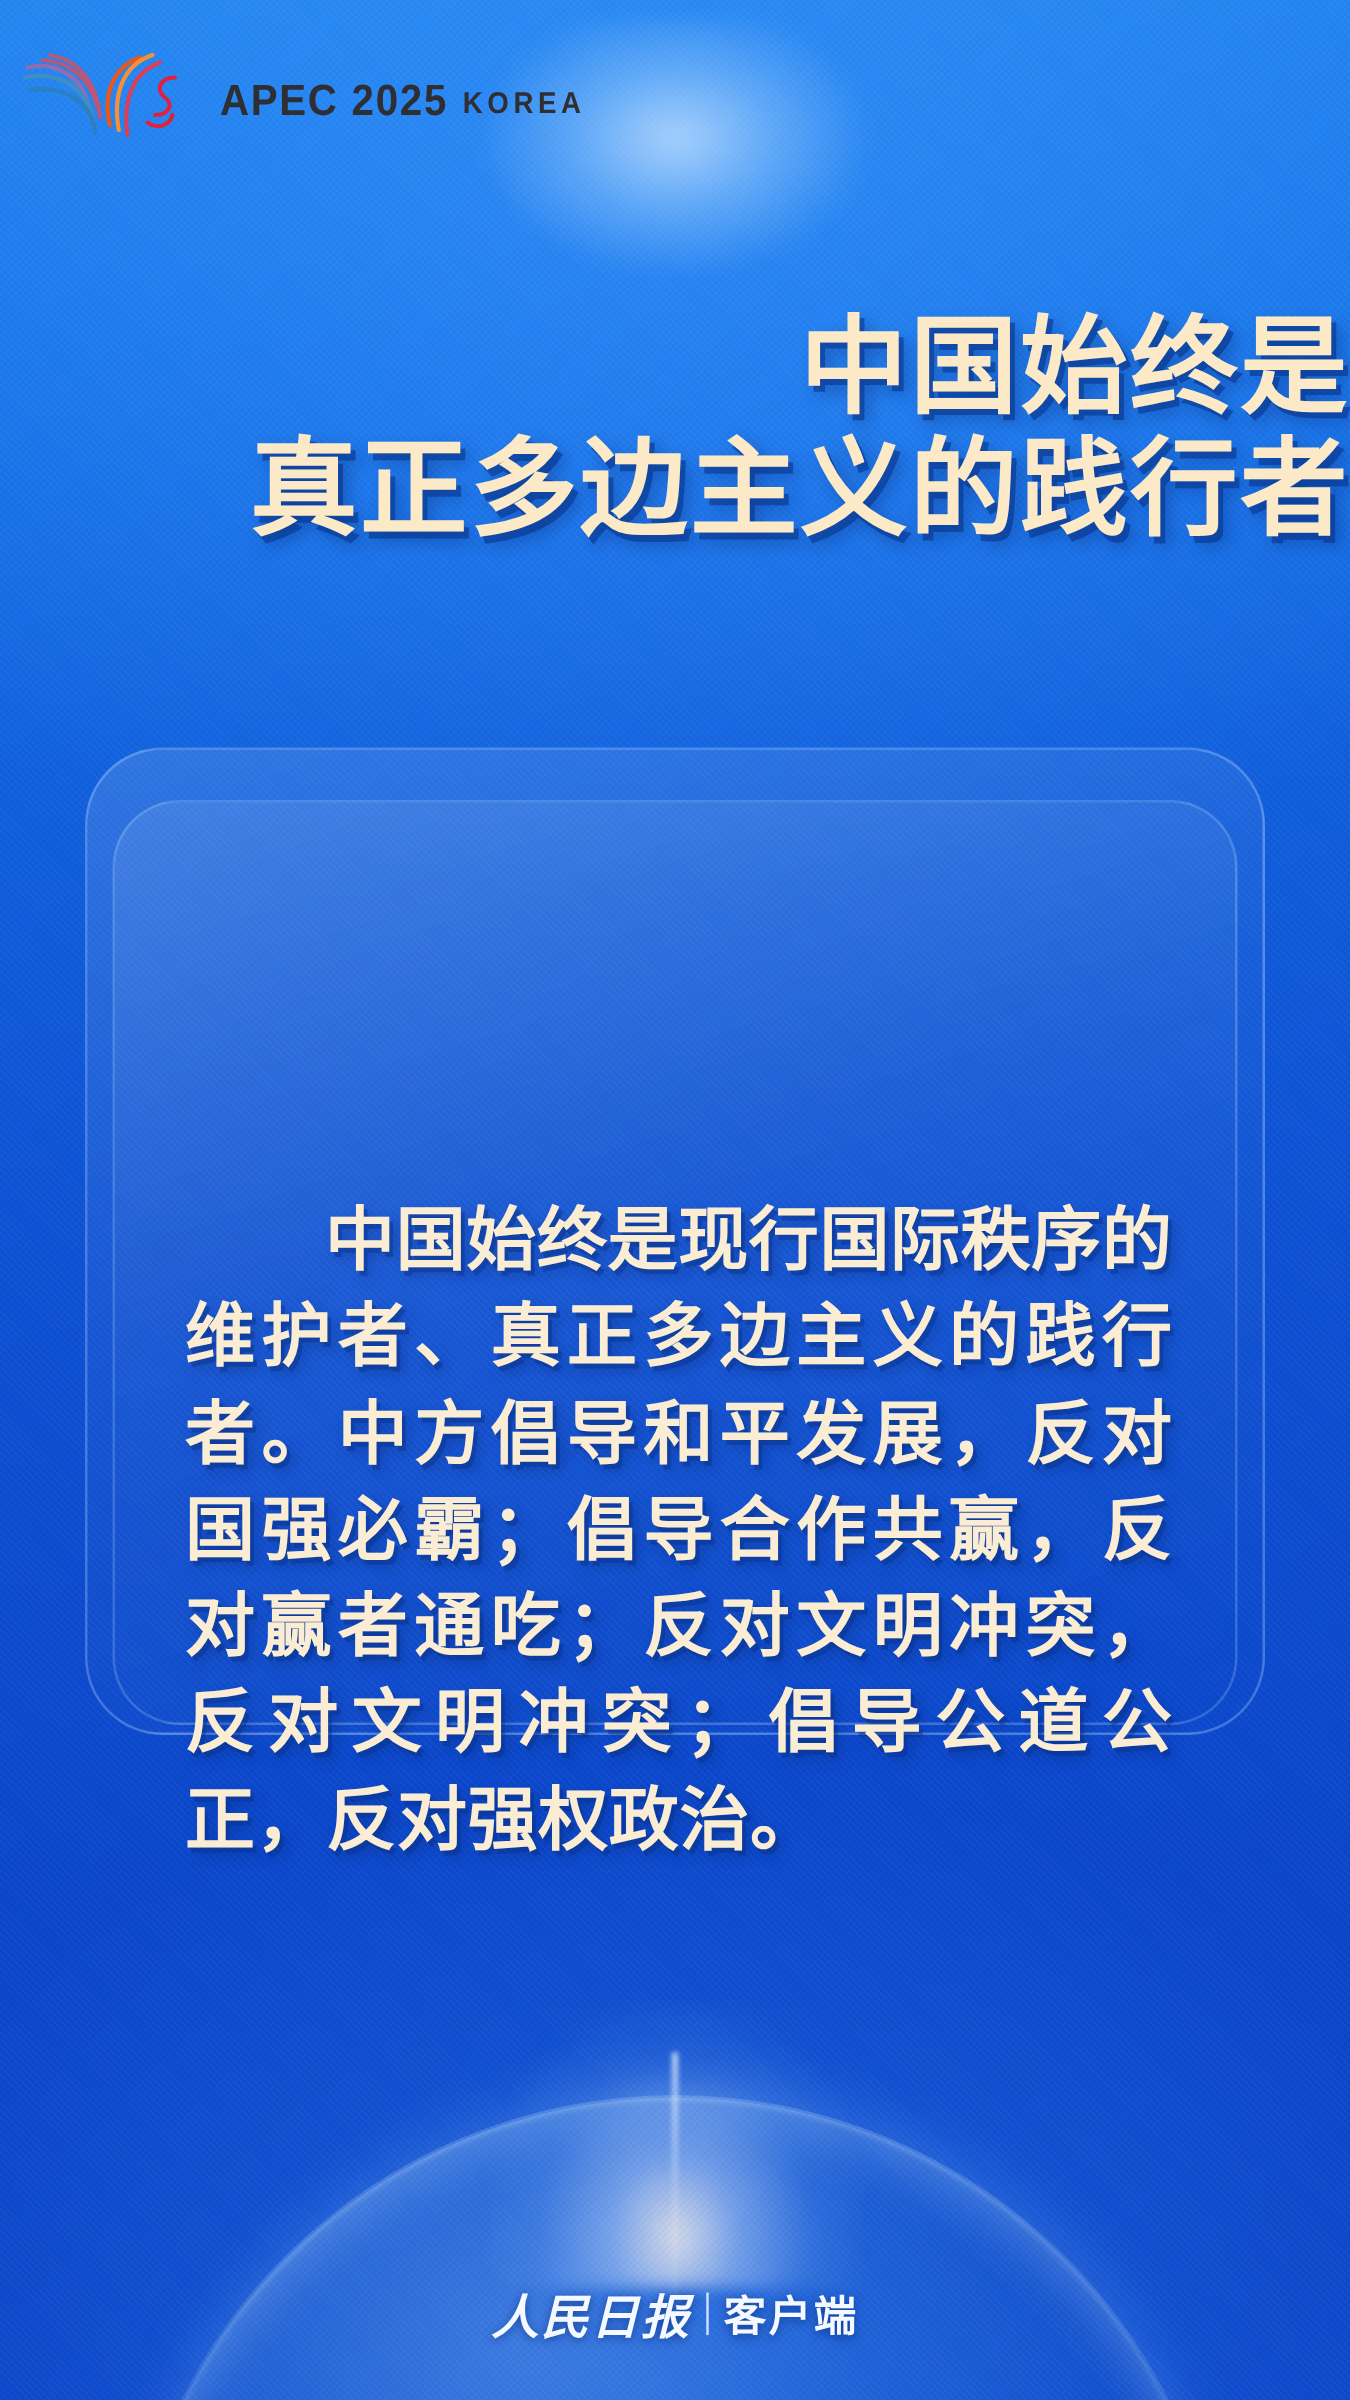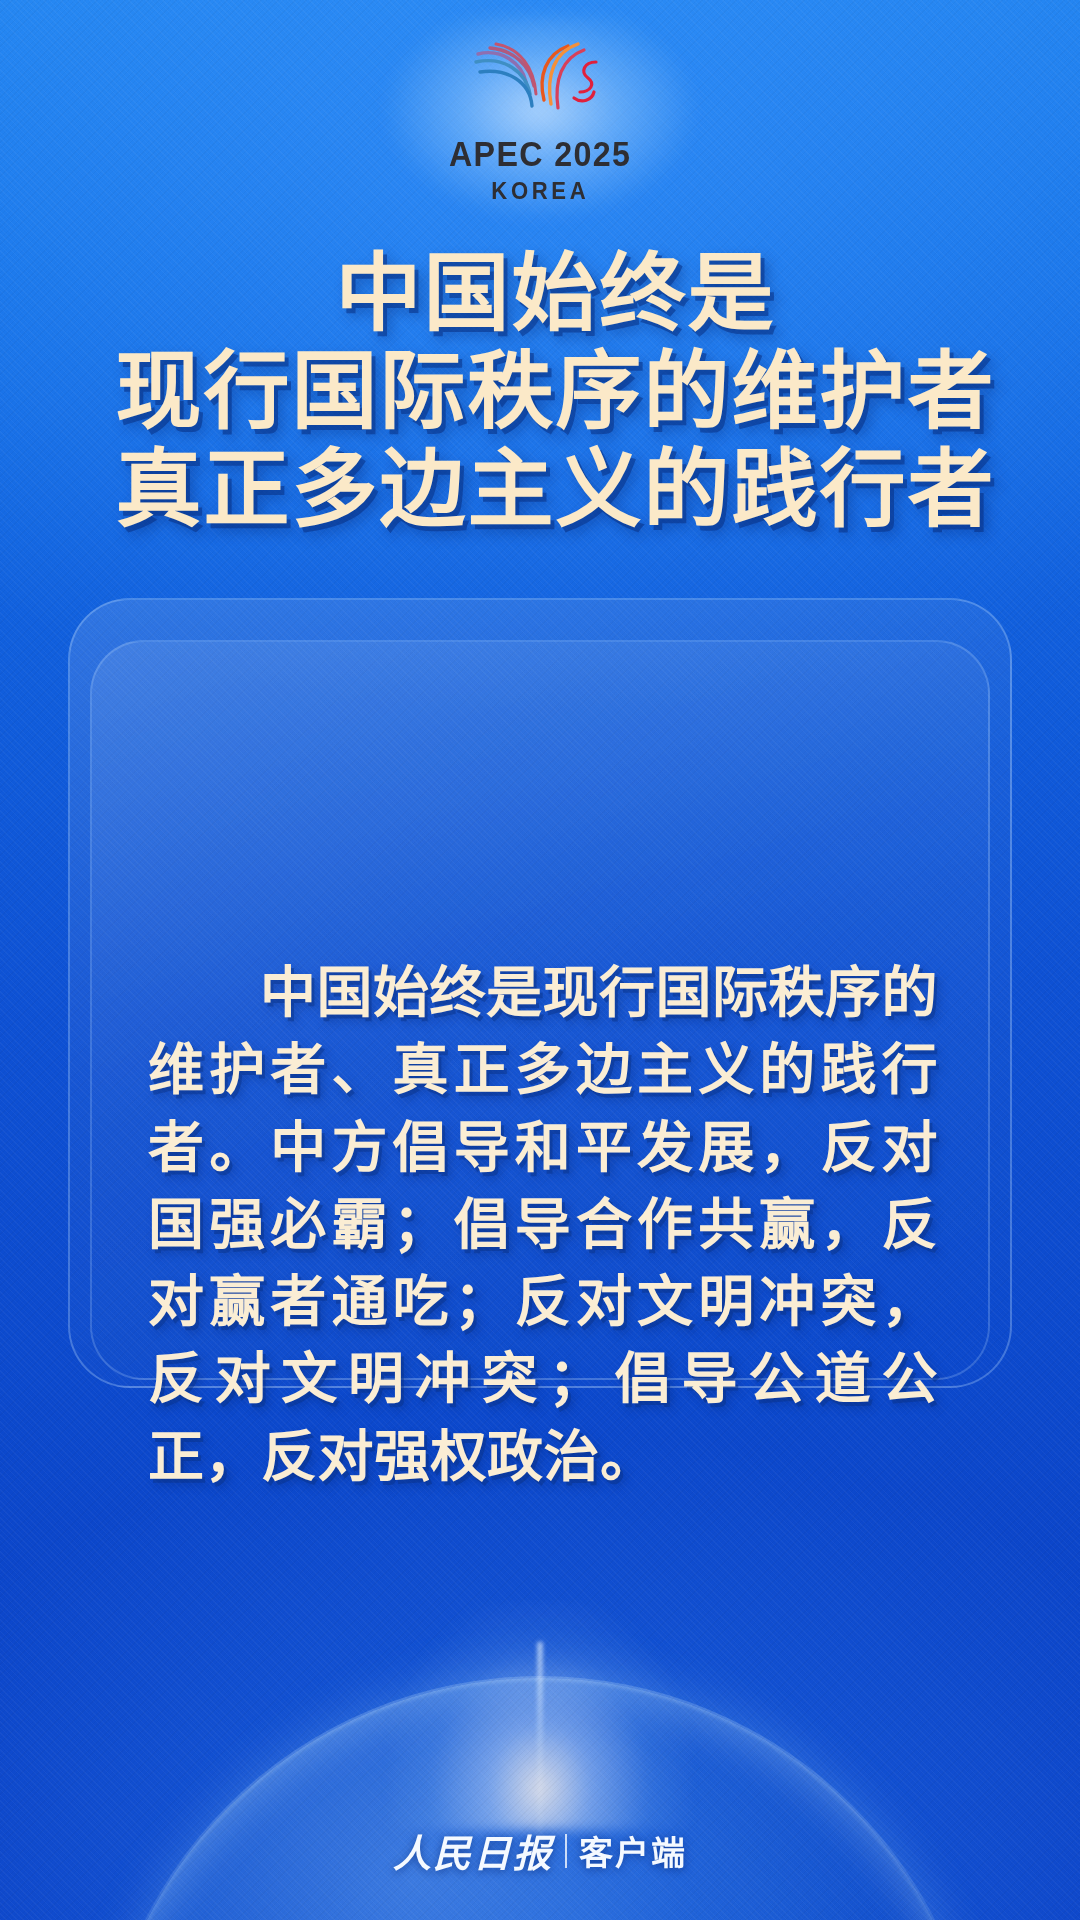--- a/index.html
+++ b/index.html
@@ -28,21 +28,21 @@
     background-image:
       repeating-linear-gradient(45deg,  rgba(255,255,255,0.035) 0 1px, rgba(0,0,0,0) 1px 4px),
       repeating-linear-gradient(-45deg, rgba(0,0,0,0.030) 0 1px, rgba(0,0,0,0) 1px 4px);
     pointer-events:none;
     z-index:3;
   }
 
   
   .logo-wrap {
     position:absolute; top:24px; left:0; right:0;
-    display:flex; flex-direction:column; align-items:center;
+    display:flex; flex-direction:row; align-items:center;
     z-index:6;
   }
   .logo-glow {
     position:absolute; top:-8px; left:50%; transform:translateX(-50%);
     width:330px; height:210px;
     background:radial-gradient(ellipse at 50% 45%, rgba(215,236,255,0.72) 0%, rgba(180,220,255,0.38) 34%, rgba(150,205,255,0) 68%);
     filter:blur(8px);
     pointer-events:none;
   }
   .logo-mark { position:relative; width:168px; height:110px; }
@@ -53,21 +53,21 @@
     color:#2e2e33;
     letter-spacing:1.5px;
     line-height:1;
   }
   .logo-apec { font-size:35px; margin-top:2px; transform:scaleX(0.92); }
   .logo-korea { font-size:24px; margin-top:8px; letter-spacing:4px; transform:scaleX(0.92); }
 
   
   .headline {
     position:absolute; top:245px; left:0; right:0;
-    text-align:center;
+    text-align:right;
     z-index:6;
     font-family:"Liberation Serif", "DejaVu Serif", serif;
     font-weight:bold;
     color:#fbe9c8;
     letter-spacing:2px;
     text-shadow:
       4px 5px 0 rgba(8,48,132,0.55),
       7px 8px 14px rgba(5,35,110,0.40);
     padding-left: 31px;
   }
@@ -234,21 +234,20 @@
           <path d="M118 74 C 126 80, 136 76, 138 68" stroke="#e0203c" stroke-width="3.2"></path>
         </g>
       </svg>
     </div>
     <div class="logo-text logo-apec">APEC 2025</div>
     <div class="logo-text logo-korea">KOREA</div>
   </div>
 
   <div class="headline">
     <span class="hl">中国始终是</span>
-    <span class="hl">现行国际秩序的维护者</span>
     <span class="hl">真正多边主义的践行者</span>
   </div>
 
   <div class="card-outer"></div>
   <div class="card-inner"></div>
   <div class="body-text">中国始终是现行国际秩序的维护者、真正多边主义的践行者。中方倡导和平发展，反对国强必霸；倡导合作共赢，反对赢者通吃；反对文明冲突，反对文明冲突；倡导公道公正，反对强权政治。</div>
 
 
   <div class="brand">
     <span class="brand-name">人民日报</span>

